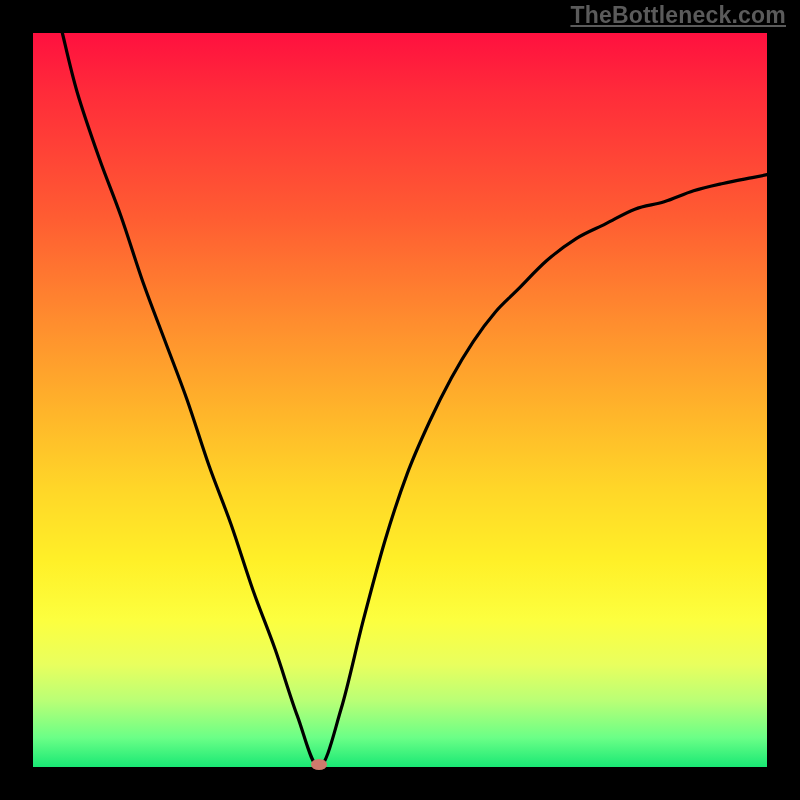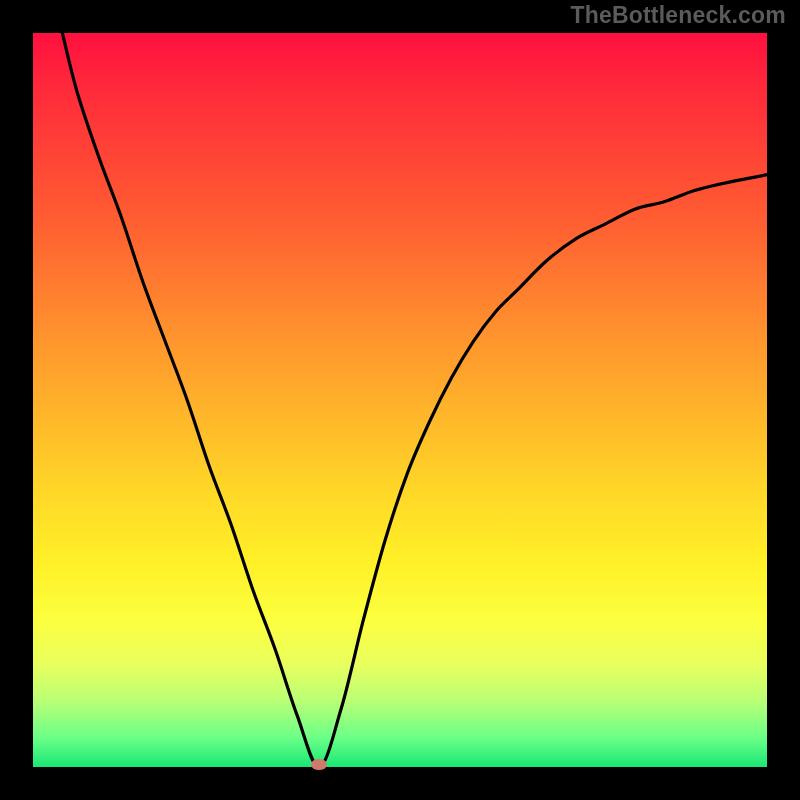--- a/index.html
+++ b/index.html
@@ -19,20 +19,21 @@
   }
   .watermark {
     position: absolute;
     top: 2px;
     right: 14px;
     color: #5b5b5b;
     font-size: 23px;
     font-weight: 600;
     letter-spacing: 0.2px;
     z-index: 5;
+    text-decoration: underline;
   }
   .plot {
     position: absolute;
     left: 33px;
     top: 33px;
     width: 734px;
     height: 734px;
     
     background: linear-gradient(
       to bottom,

